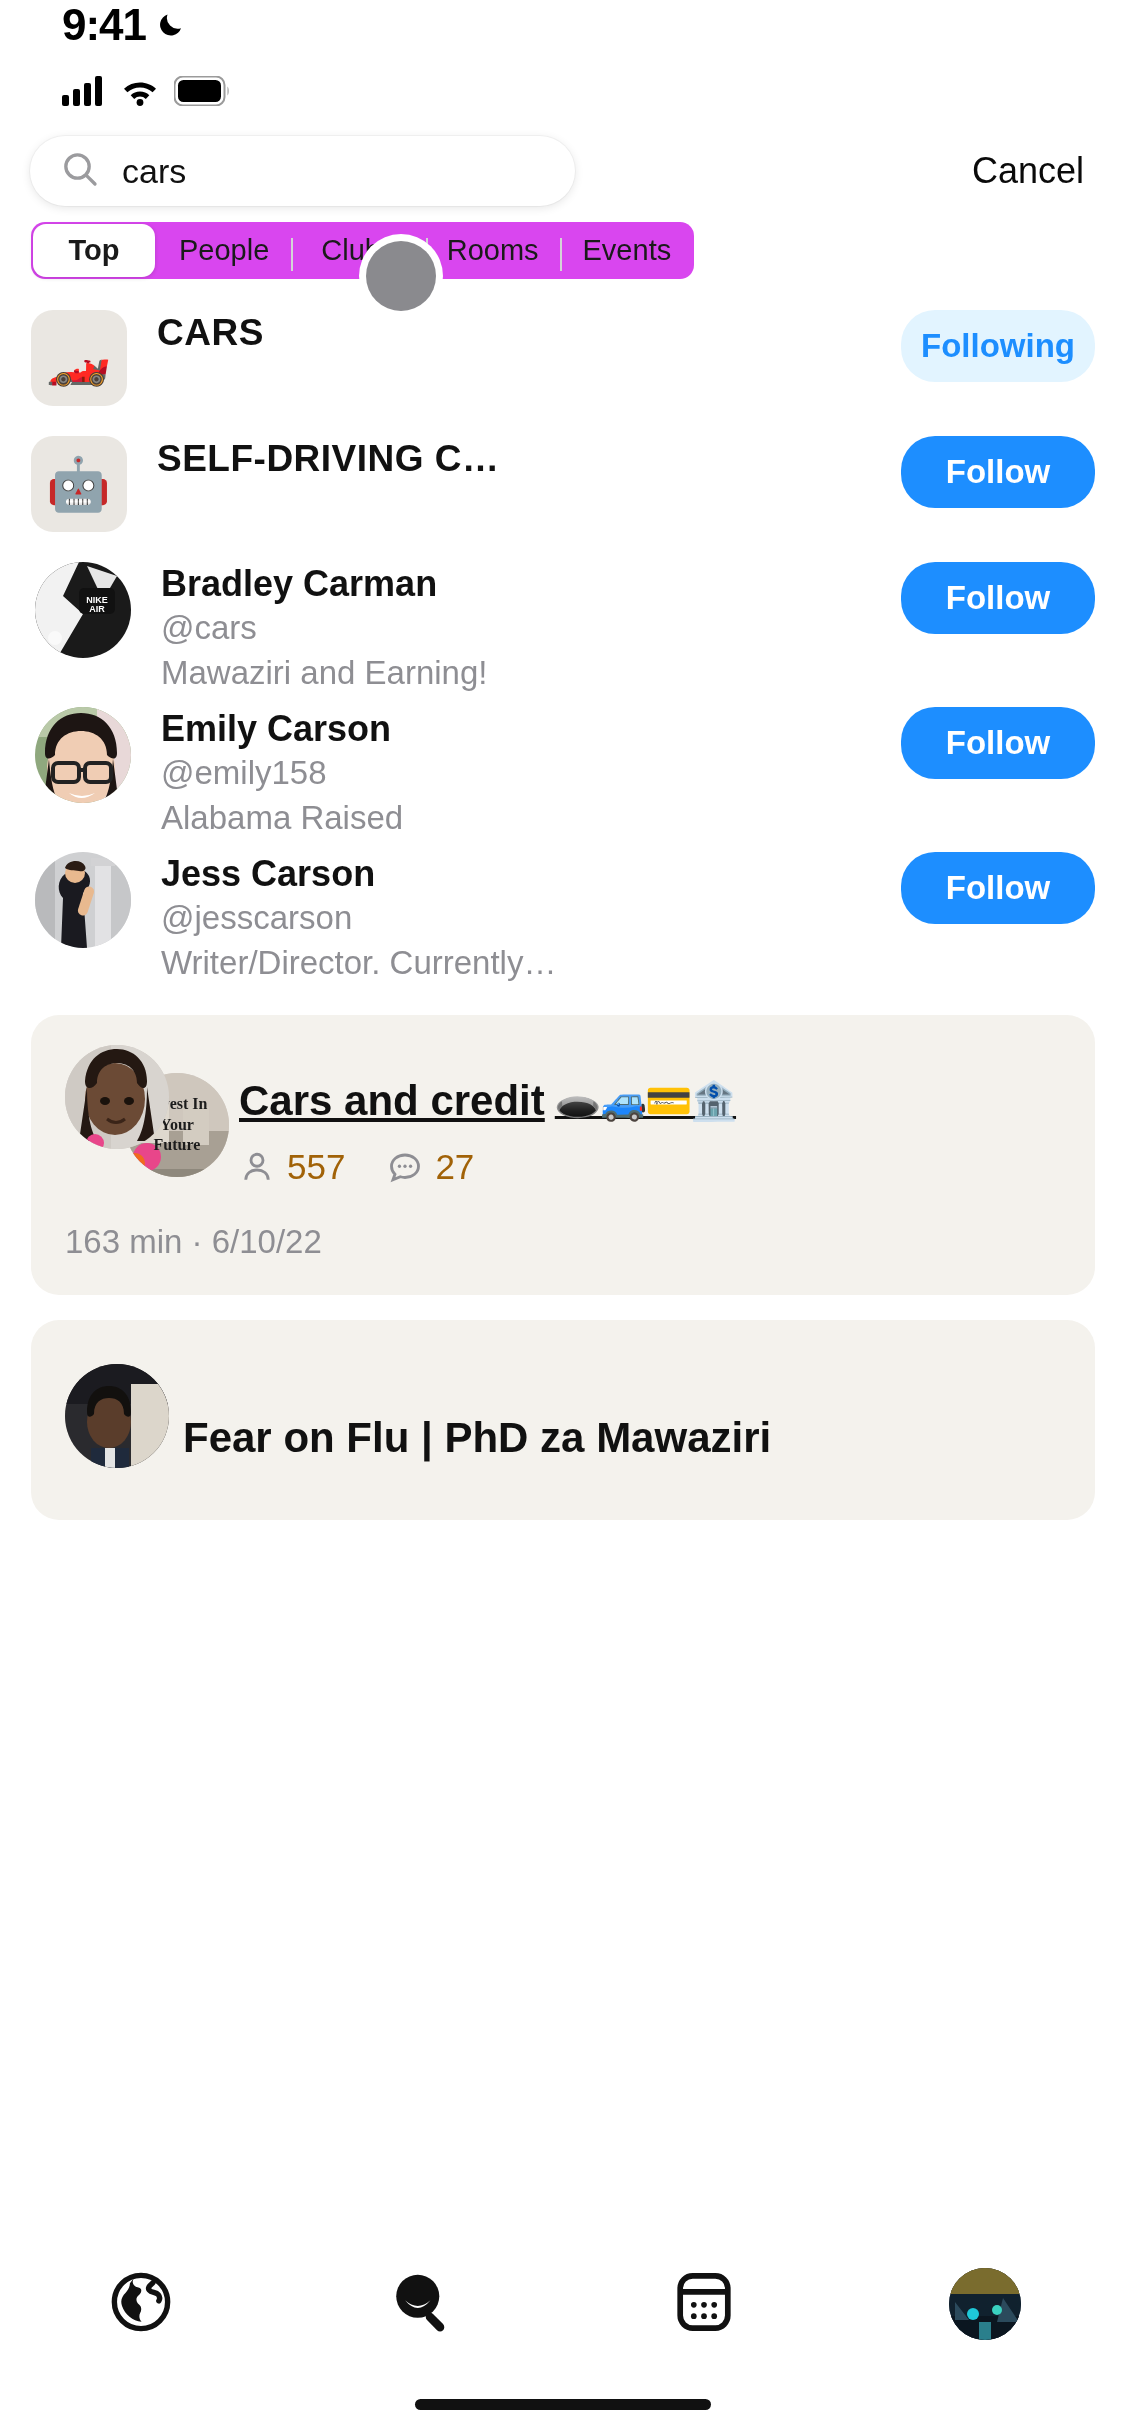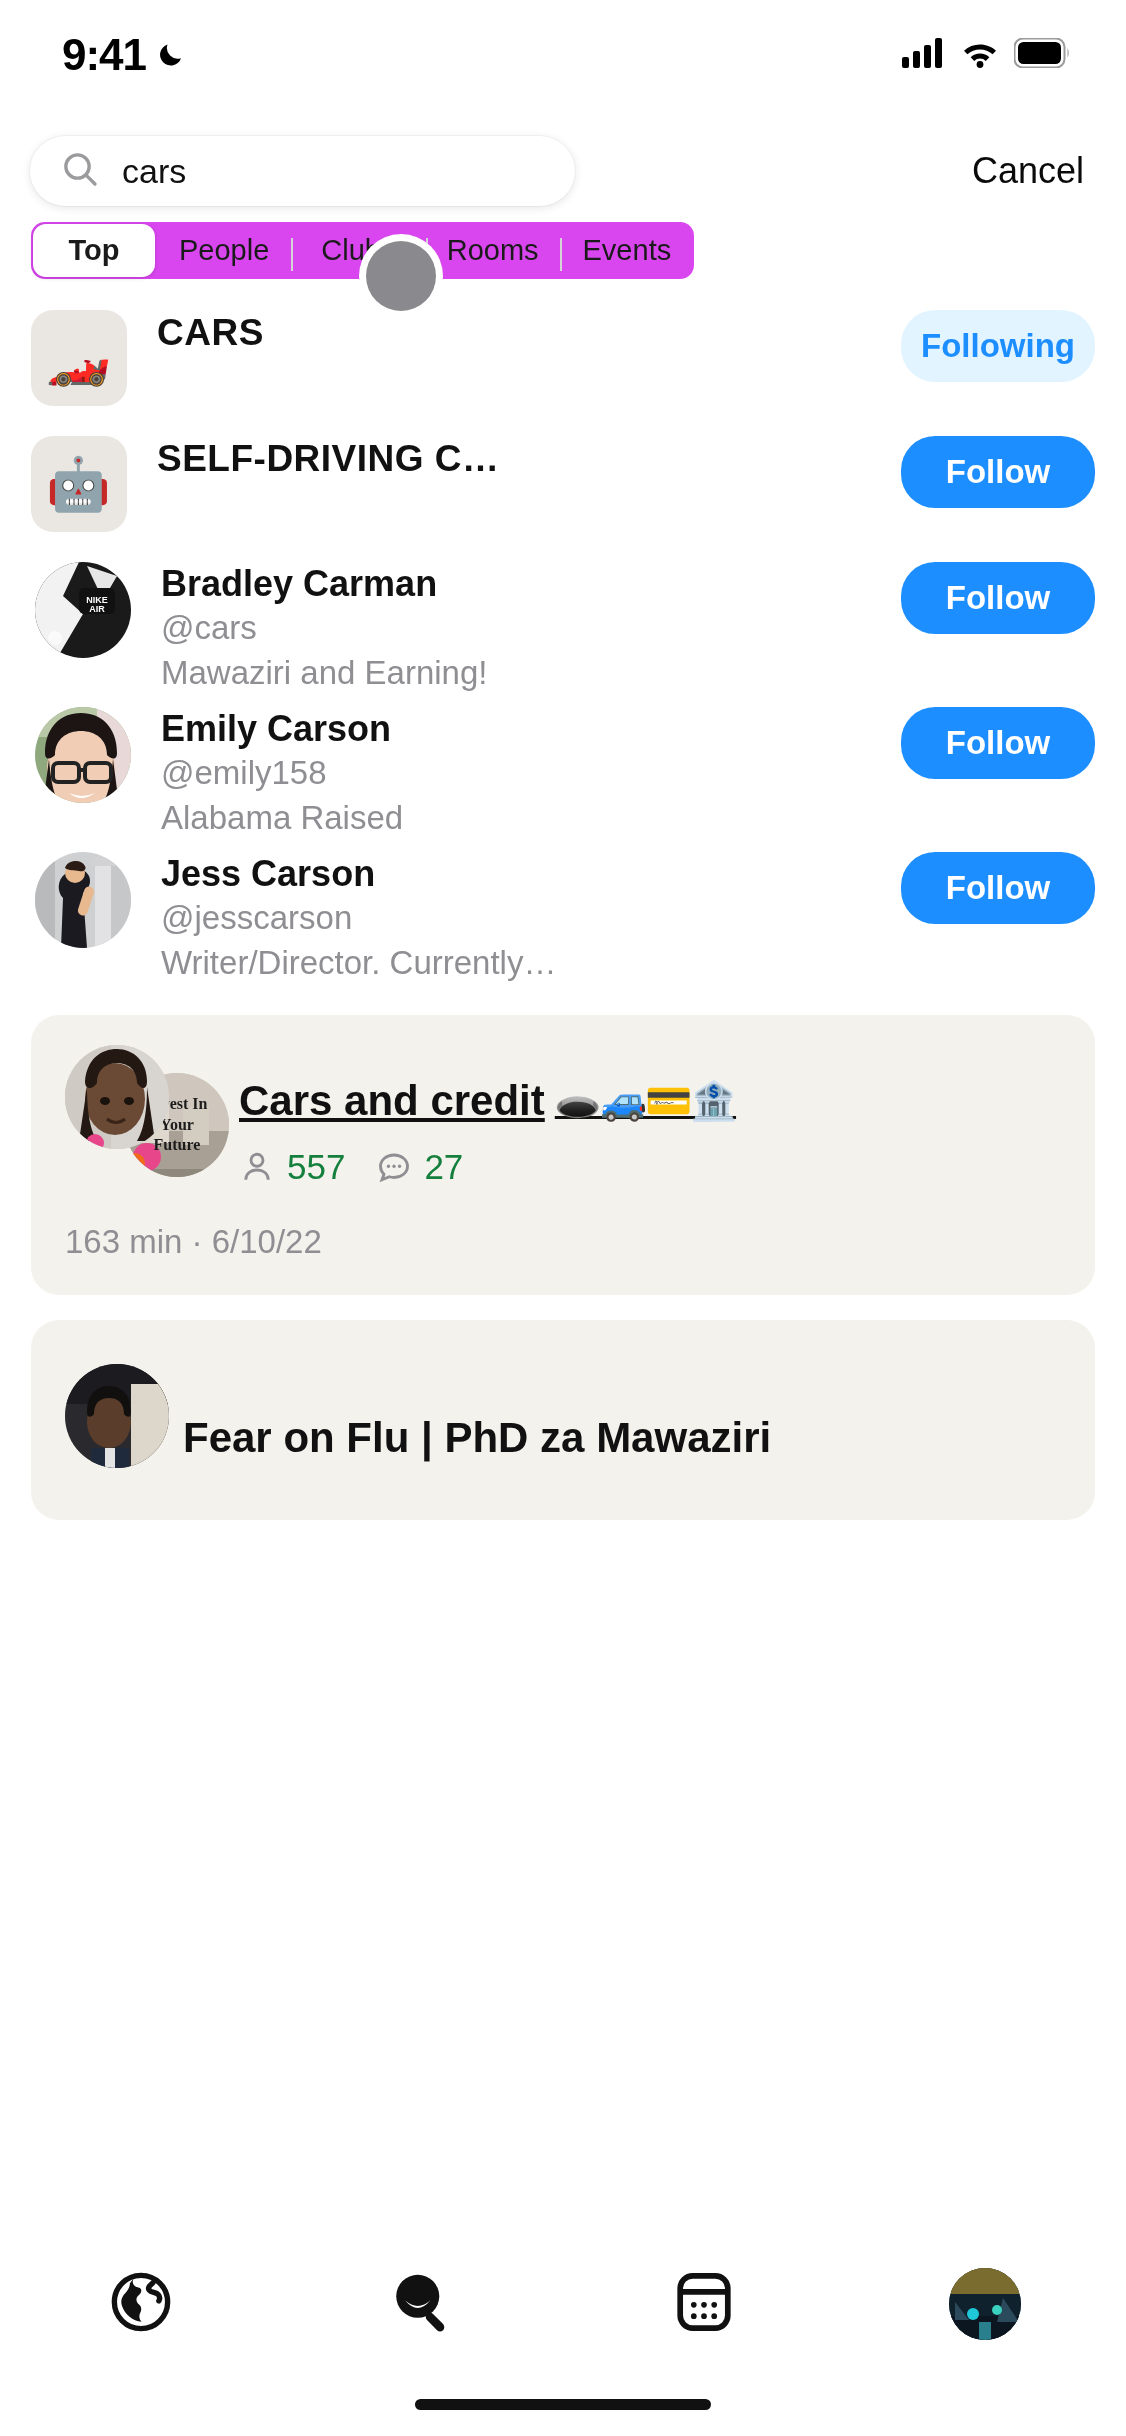--- a/index.html
+++ b/index.html
@@ -10,20 +10,21 @@
     color:#111;
     position:relative;
     overflow:hidden;
   }
 
   
   .statusbar{
     position:absolute; top:0; left:0; width:1126px; height:110px;
     display:flex; justify-content:space-between;
     padding:0 56px 0 62px;
+    flex-direction:column;
   }
   .sb-left{ display:flex; align-items:center; gap:10px; }
   .sb-time{ font-size:44px; font-weight:600; letter-spacing:-1px; color:#000; }
   .sb-moon{ width:30px; height:30px; position:relative; }
   .sb-moon svg{ display:block; }
   .sb-right{ display:flex; align-items:center; gap:14px; }
 
   
   .searchrow{
     position:absolute; top:136px; left:0; width:1126px; height:70px;
@@ -141,22 +142,22 @@
   .card-club{
     font-size:30px; font-weight:400; letter-spacing:2.4px; color:#1c1c1c;
     display:flex; align-items:center; gap:12px;
   }
   .card-title{
     font-size:42px; font-weight:700; color:#111; margin-top:18px;
     display:flex; align-items:center; gap:10px; white-space:nowrap;text-decoration:underline;
   }
   .card-emojis{ font-size:38px; letter-spacing:-2px; }
   .card-stats{
-    display:flex; align-items:center; gap:31px; margin-top:22px;
-    color:#15803d; font-size:35px;
+    display:flex; align-items:center; gap:42px; margin-top:22px;
+    color:#a16207; font-size:35px;
   }
   .stat{ display:flex; align-items:center; gap:12px; }
   .card-meta{
     font-size:33px; color:#8e8e93; margin-top:36px;
   }
   .card2-row{ display:flex; align-items:center; padding-top:14px; }
   .card2-title{
     font-size:42px; font-weight:700; color:#111; padding-left:14px;
     white-space:nowrap;
     margin-top:44px;

